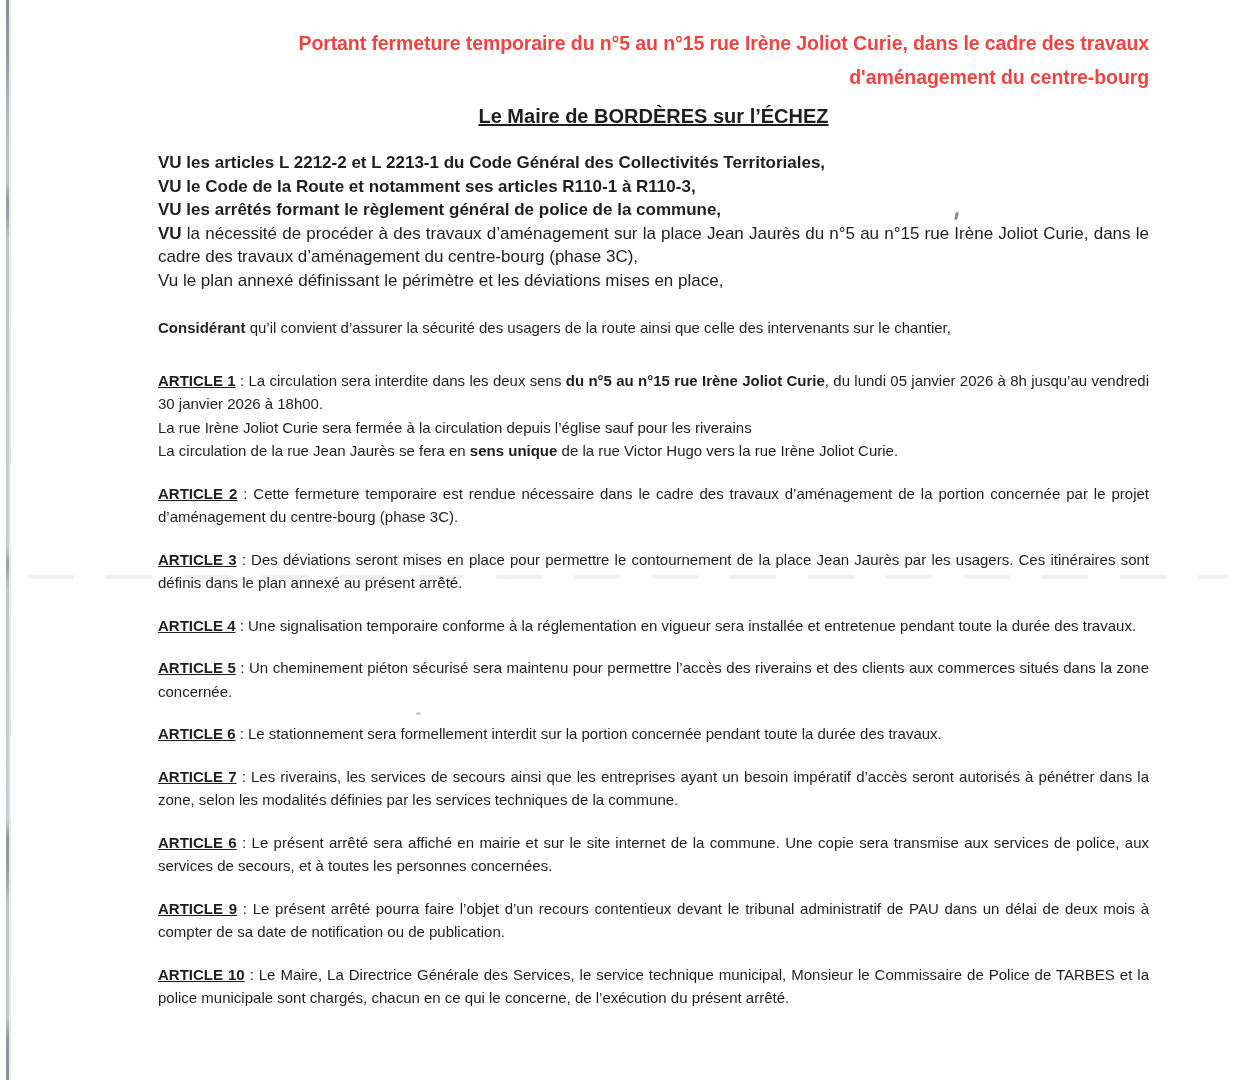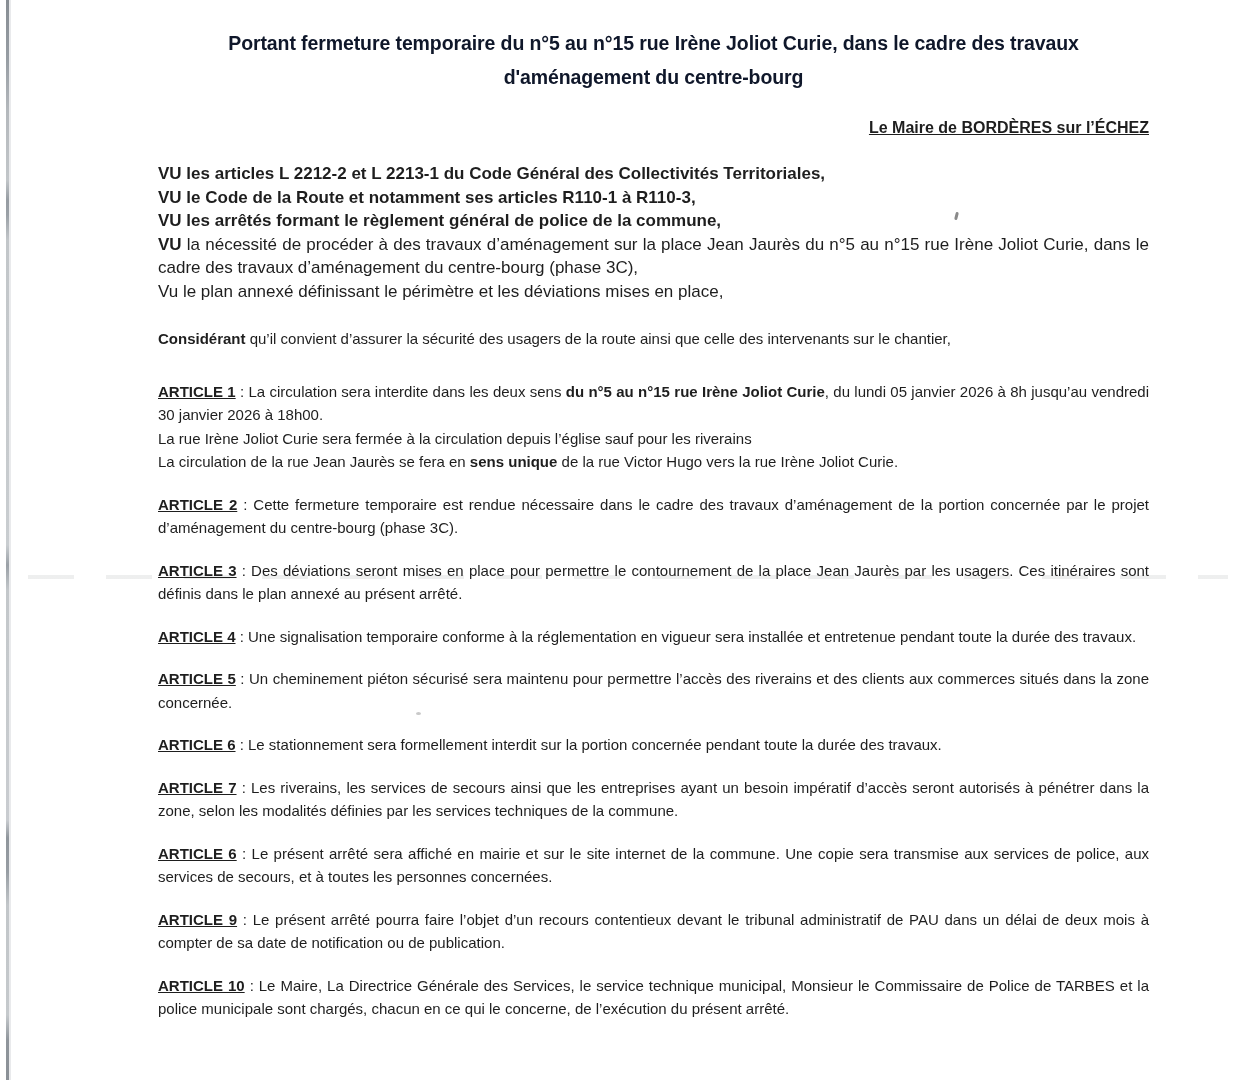--- a/index.html
+++ b/index.html
@@ -35,26 +35,26 @@
   }
   .speck-1 { position:absolute; left:955px; top:212px; width:3px; height:8px;
     background:#8a8a8a; transform:rotate(14deg); border-radius:2px; }
   .speck-2 { position:absolute; left:416px; top:712px; width:5px; height:3px;
     background:#c9c9c9; border-radius:50%; }
 
   
   .content { position:absolute; left:158px; top:26px; width:991px; }
 
   .title {
-    text-align:center; font-weight:700; font-size:19.5px; line-height:34px;
-    letter-spacing:-0.1px; color:#0f172a;
+    text-align:right; font-weight:700; font-size:19.5px; line-height:34px;
+    letter-spacing:-0.1px; color:#ef4444;
   }
   .authority {
-    text-align:right; font-weight:700; font-size:16px; line-height:23px;
-    margin-top:22px; text-decoration:underline;
+    text-align:center; font-weight:700; font-size:20px; line-height:23px;
+    margin-top:11px; text-decoration:underline;
   }
   .preamble { margin-top:23px; }
   .preamble p { font-size:17px; line-height:23.5px; text-align:justify; }
 
   .para {
     font-size:15px; line-height:23.5px; text-align:justify;
   }
   .considerant { margin-top:24px; }
 
   .arrete {

